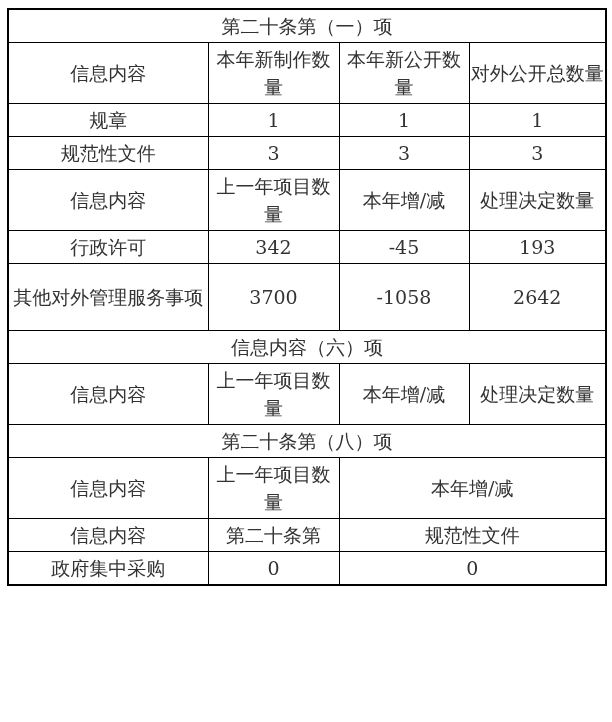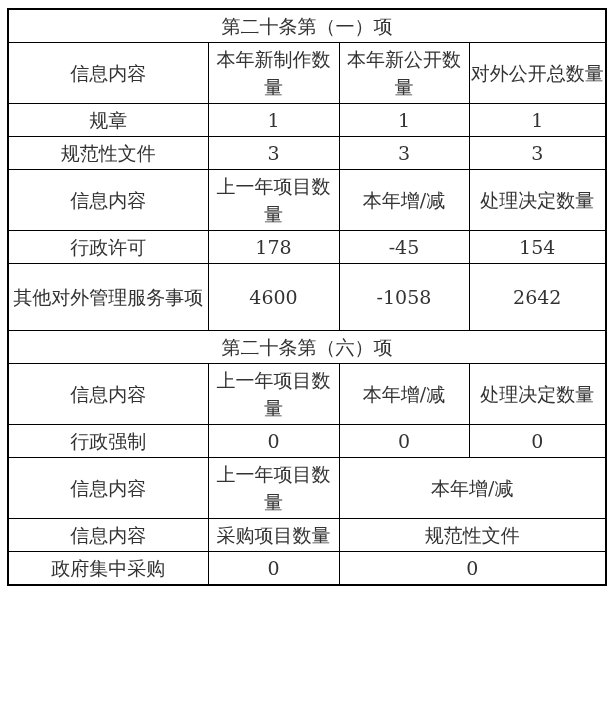--- a/index.html
+++ b/index.html
@@ -73,56 +73,53 @@
     </tr>
 
     <tr class="r-head">
       <td>信息内容</td>
       <td>上一年项目数量</td>
       <td>本年增/减</td>
       <td>处理决定数量</td>
     </tr>
     <tr class="r-data">
       <td>行政许可</td>
-      <td>178</td>
+      <td>342</td>
       <td>-45</td>
-      <td>154</td>
+      <td>193</td>
     </tr>
     <tr class="r-tall">
       <td>其他对外管理服务事项</td>
-      <td>4600</td>
+      <td>3700</td>
       <td>-1058</td>
       <td>2642</td>
     </tr>
 
     <tr class="r-title">
-      <td colspan="4">第二十条第（六）项</td>
+      <td colspan="4">信息内容（六）项</td>
     </tr>
     <tr class="r-head">
       <td>信息内容</td>
       <td>上一年项目数量</td>
       <td>本年增/减</td>
       <td>处理决定数量</td>
     </tr>
-    <tr class="r-data">
-      <td>行政强制</td>
-      <td>0</td>
-      <td>0</td>
-      <td>0</td>
+
+    <tr class="r-title">
+      <td colspan="4">第二十条第（八）项</td>
     </tr>
-
     <tr class="r-head">
       <td>信息内容</td>
       <td>上一年项目数量</td>
       <td colspan="2">本年增/减</td>
     </tr>
 
     <tr class="r-head-s">
       <td>信息内容</td>
-      <td>采购项目数量</td>
+      <td>第二十条第</td>
       <td colspan="2">规范性文件</td>
     </tr>
     <tr class="r-data">
       <td>政府集中采购</td>
       <td>0</td>
       <td colspan="2">0</td>
     </tr>
 
   </tbody>
 </table>

